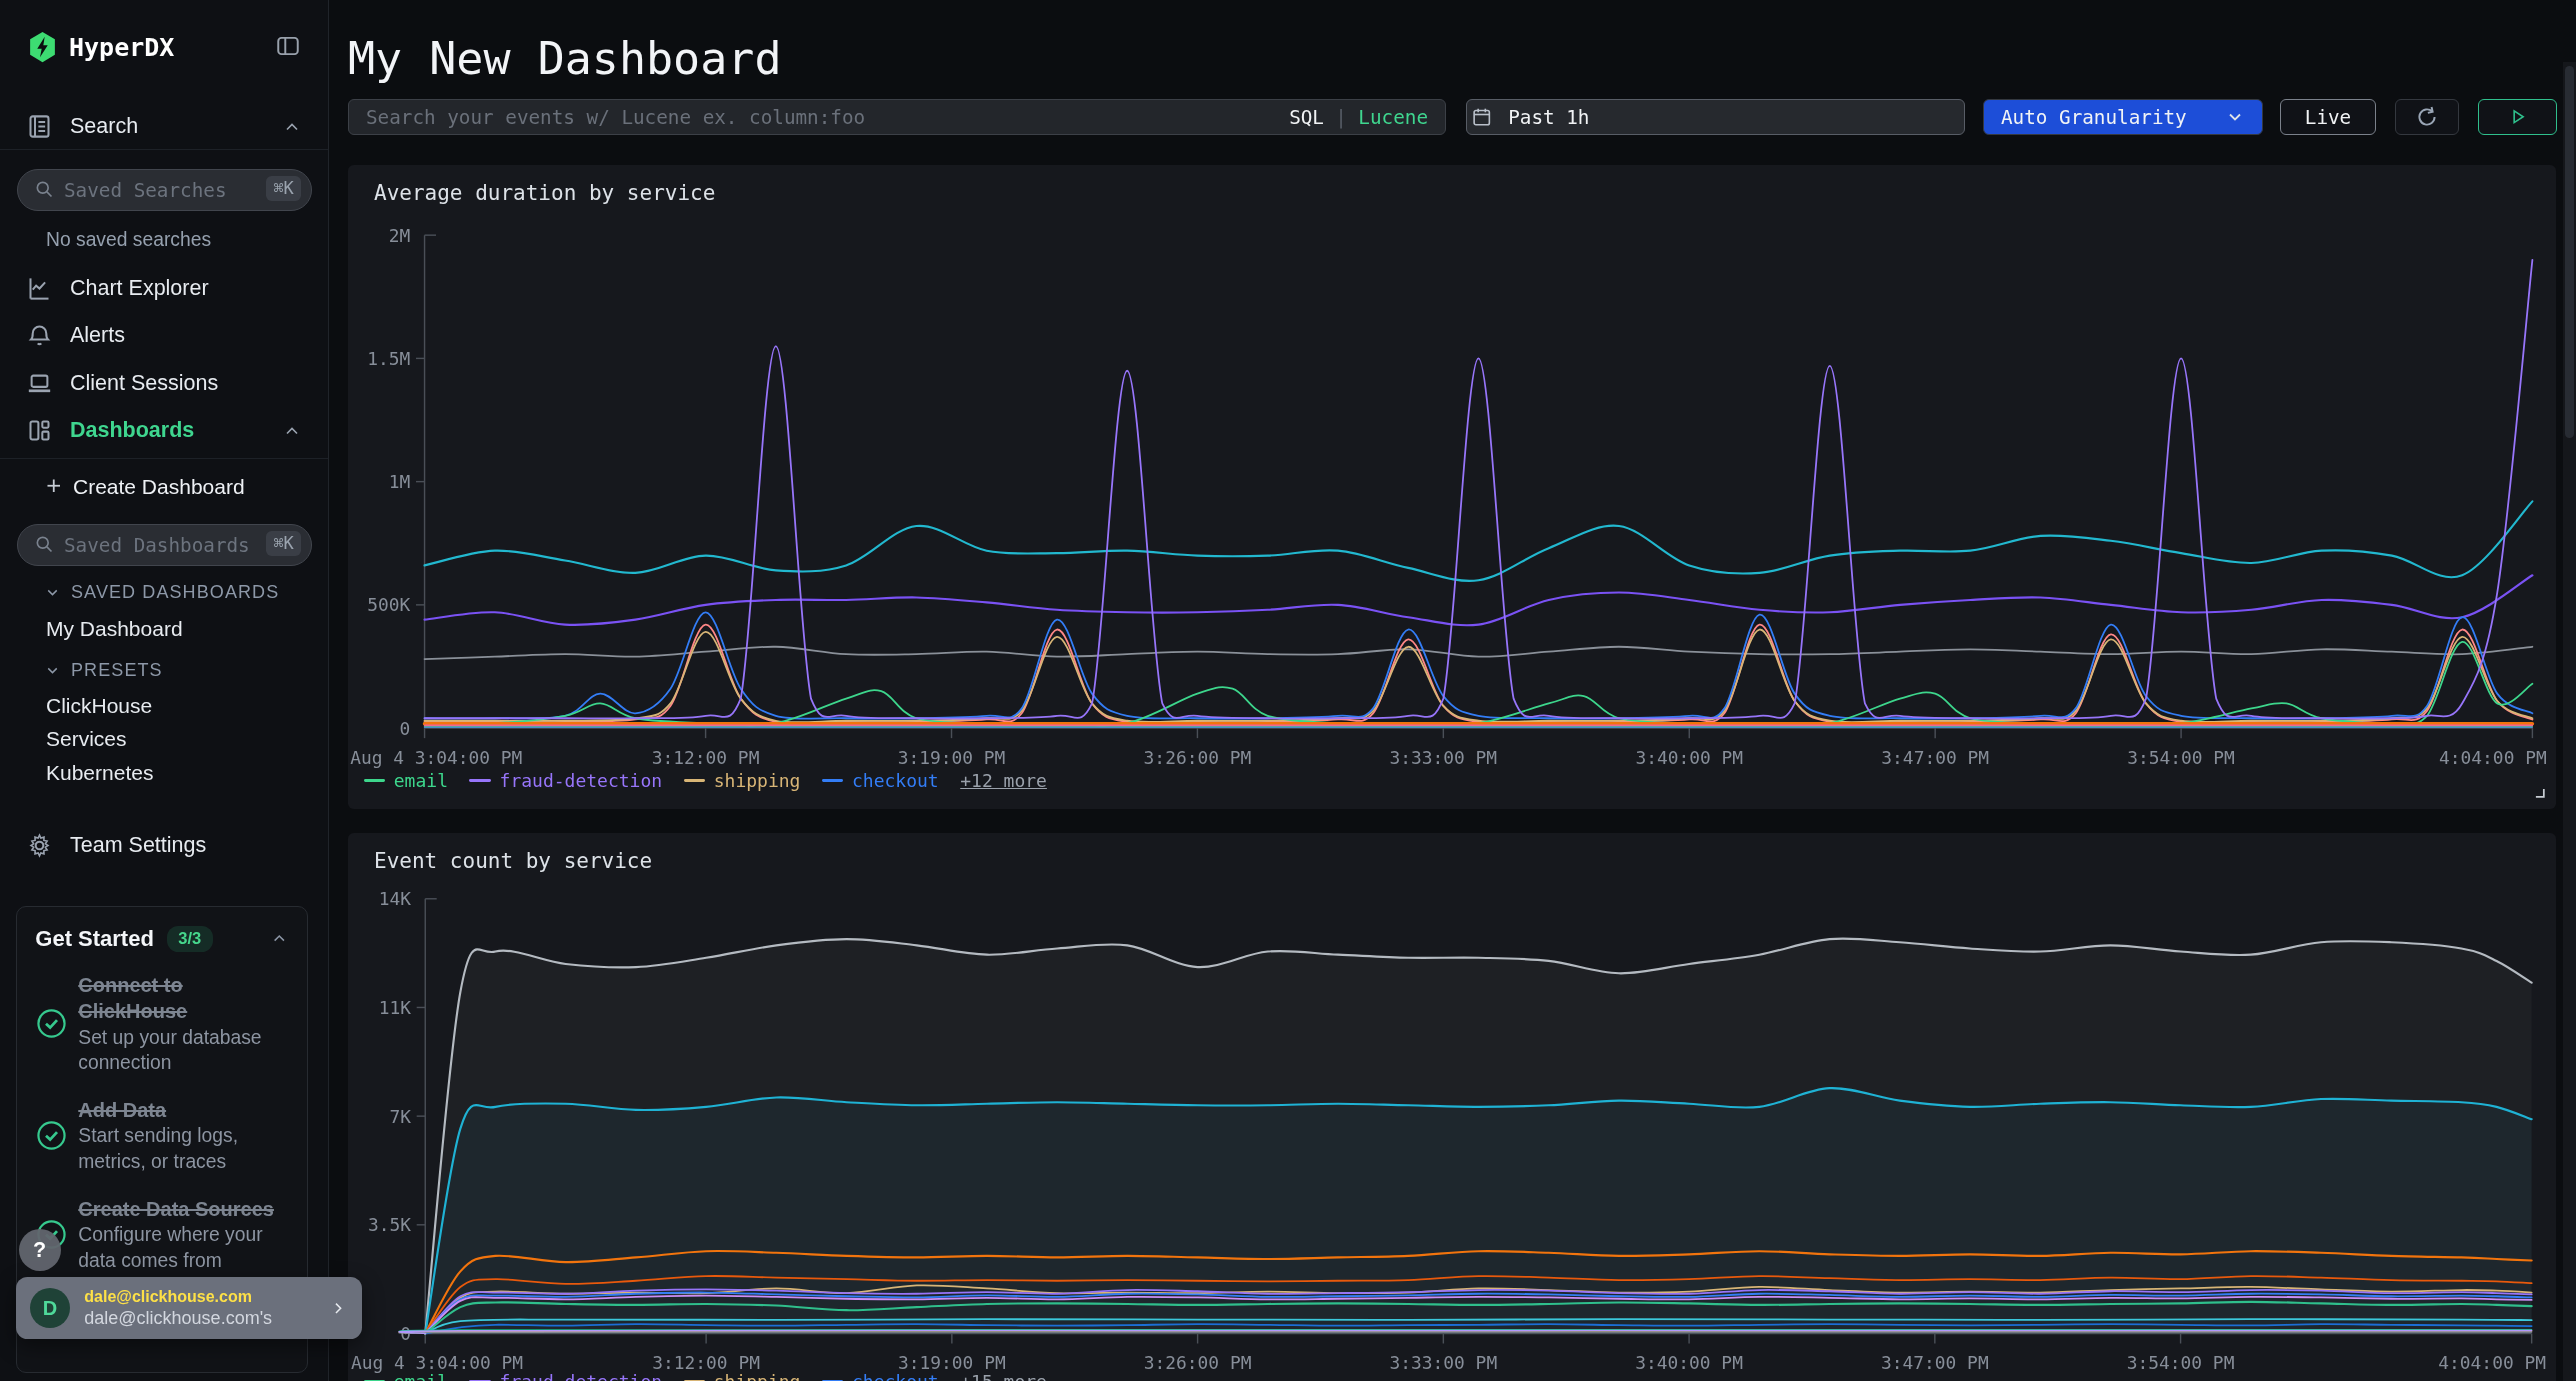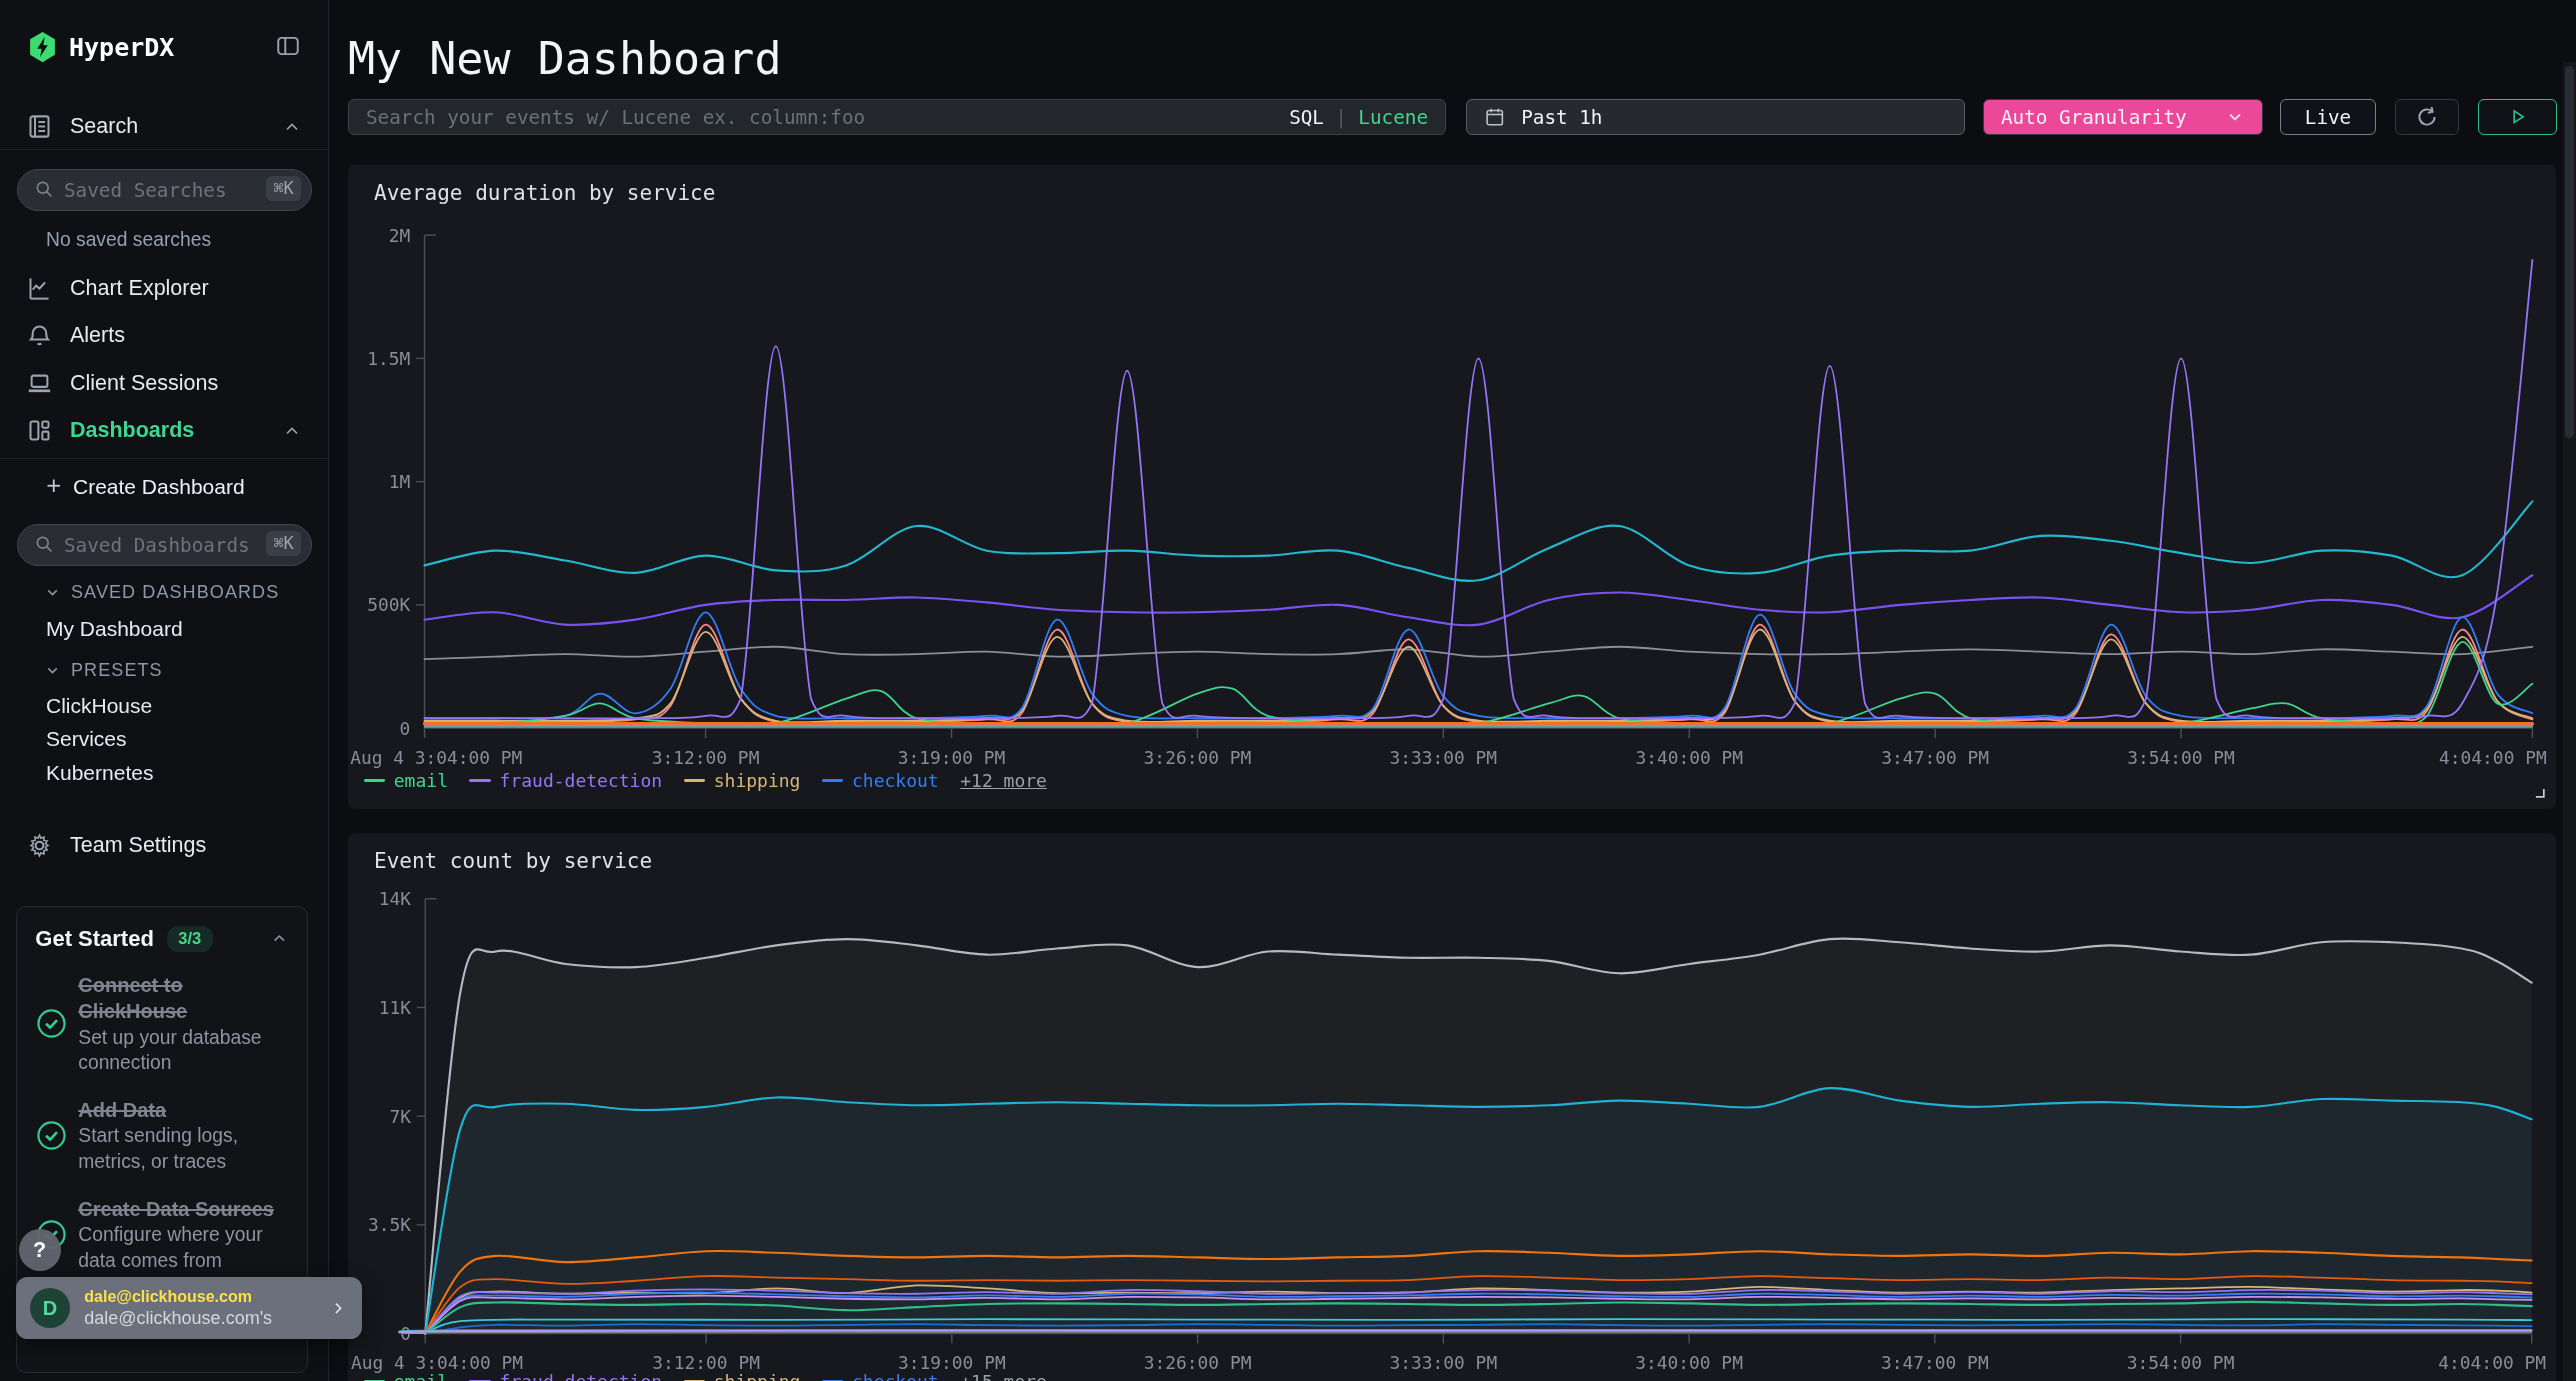--- a/index.html
+++ b/index.html
@@ -52,24 +52,24 @@
   .user-team{font-size:18px;color:#d3d7df}
   .user-chevron{width:18.6px;height:18.6px;color:#e6e9ee}
 
   
   .page-title{position:absolute;left:348px;top:31.5px;font-family:"DejaVu Sans Mono",monospace;font-size:45px;font-weight:500;color:#f2f4f7}
   .tb{position:absolute;top:99px;height:36px;box-sizing:border-box;border-radius:6px}
   .search-box{left:348px;width:1098px;background:#23262b;border:1.4px solid #3c4047;display:flex;align-items:center;padding:0 17px}
   .search-ph{font-family:"DejaVu Sans Mono",monospace;font-size:19.3px;color:#6a707a;flex:1}
   .lang{font-family:"DejaVu Sans Mono",monospace;font-size:19.3px;display:flex;gap:11.4px}
   .lang .sql{color:#f1f3f5}.lang .sep{color:#565c66}.lang .lucene{color:#3fd68f}
-  .time-box{left:1466px;width:499px;background:#26292e;border:1.4px solid #585d66;display:flex;align-items:center;padding:0 17px;gap:15.7px}
+  .time-box{left:1466px;width:499px;background:#26292e;border:1.4px solid #585d66;display:flex;align-items:center;padding:0 4px;gap:15.7px}
   .time-box svg{width:21.5px;height:21.5px;color:#b9c0ca}
   .time-label{font-family:"DejaVu Sans Mono",monospace;font-size:19.3px;color:#f1f3f5}
-  .gran-box{left:1983px;width:280px;background:#ec4899;border:1.4px solid #34383f;display:flex;align-items:center;padding:0 17px;gap:14.3px}
+  .gran-box{left:1983px;width:280px;background:#1d4ed8;border:1.4px solid #34383f;display:flex;align-items:center;padding:0 17px;gap:14.3px}
   .gran-label{font-family:"DejaVu Sans Mono",monospace;font-size:19.3px;color:#f1f3f5;flex:1}
   .gran-box svg{width:20px;height:20px;color:#dfe3e8}
   .live-btn{left:2280px;width:96px;border:1.4px solid #7b818b;display:flex;align-items:center;justify-content:center;
     font-family:"DejaVu Sans Mono",monospace;font-size:19.3px;color:#f1f3f5;cursor:pointer;background:#101217}
   .refresh-btn{left:2395px;width:64px;border:1.4px solid #34383f;display:flex;align-items:center;justify-content:center;cursor:pointer;background:#101217}
   .refresh-btn svg{width:26px;height:26px;color:#9aa6b6}
   .play-btn{left:2478px;width:79px;border:1.4px solid #2fbf8c;display:flex;align-items:center;justify-content:center;cursor:pointer;background:#101217}
   .play-btn svg{width:21.5px;height:21.5px;color:#2fbf8c}
 
   

